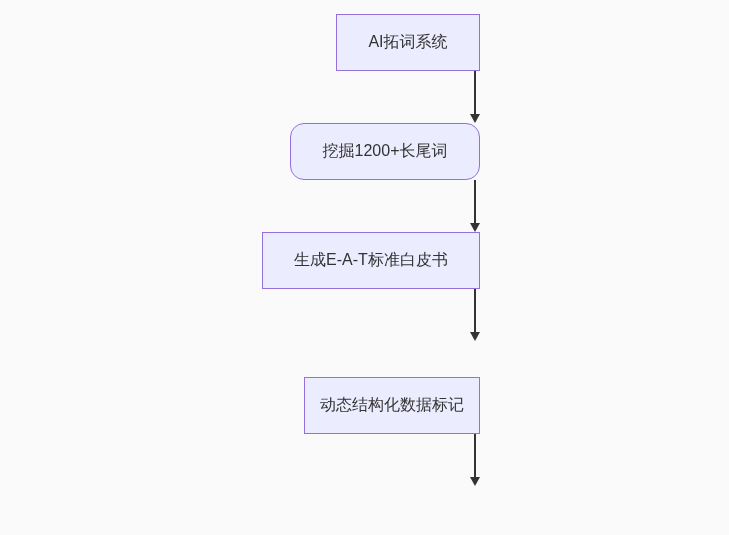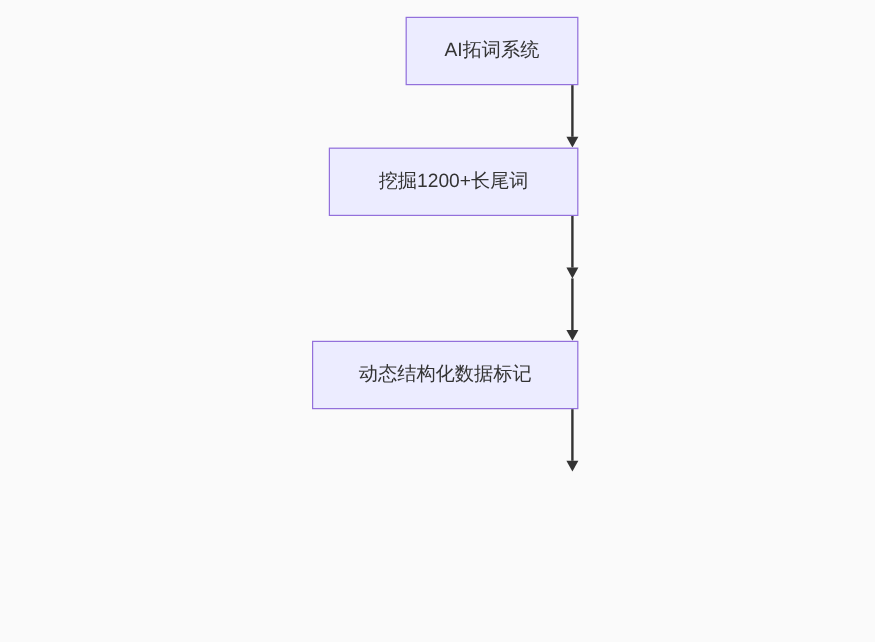--- a/index.html
+++ b/index.html
@@ -38,23 +38,23 @@
     align-items: center;
     justify-content: center;
     background: var(--node-fill);
     border: 1px solid var(--node-border);
     color: var(--text);
     font-size: 16px;
     white-space: nowrap;
     flex: none;
   }
   .node.n1 { width: 144px; }
-  .node.n2 { width: 208px; }
+  .node.n2 { width: 190px; border-radius: 14px; }
   .node.n3 { width: 218px; }
-  .node.n4 { width: 222px; }
+  .node.n4 { width: 176px; margin-top: 36px; }
   .node.n5 { width: 233px; }
   .arrow {
     height: 52px;
     display: flex;
     flex-direction: column;
     align-items: center;
     flex: none;
   }
   .arrow-line {
     width: 2px;
@@ -86,20 +86,23 @@
 
     <div class="node n2">
       <span class="node-label">挖掘1200+长尾词</span>
     </div>
 
     <div class="arrow">
       <div class="arrow-line"></div>
       <div class="arrow-head"></div>
     </div>
 
+    <div class="node n3">
+      <span class="node-label">生成E-A-T标准白皮书</span>
+    </div>
 
     <div class="arrow">
       <div class="arrow-line"></div>
       <div class="arrow-head"></div>
     </div>
 
     <div class="node n4">
       <span class="node-label">动态结构化数据标记</span>
     </div>
 

